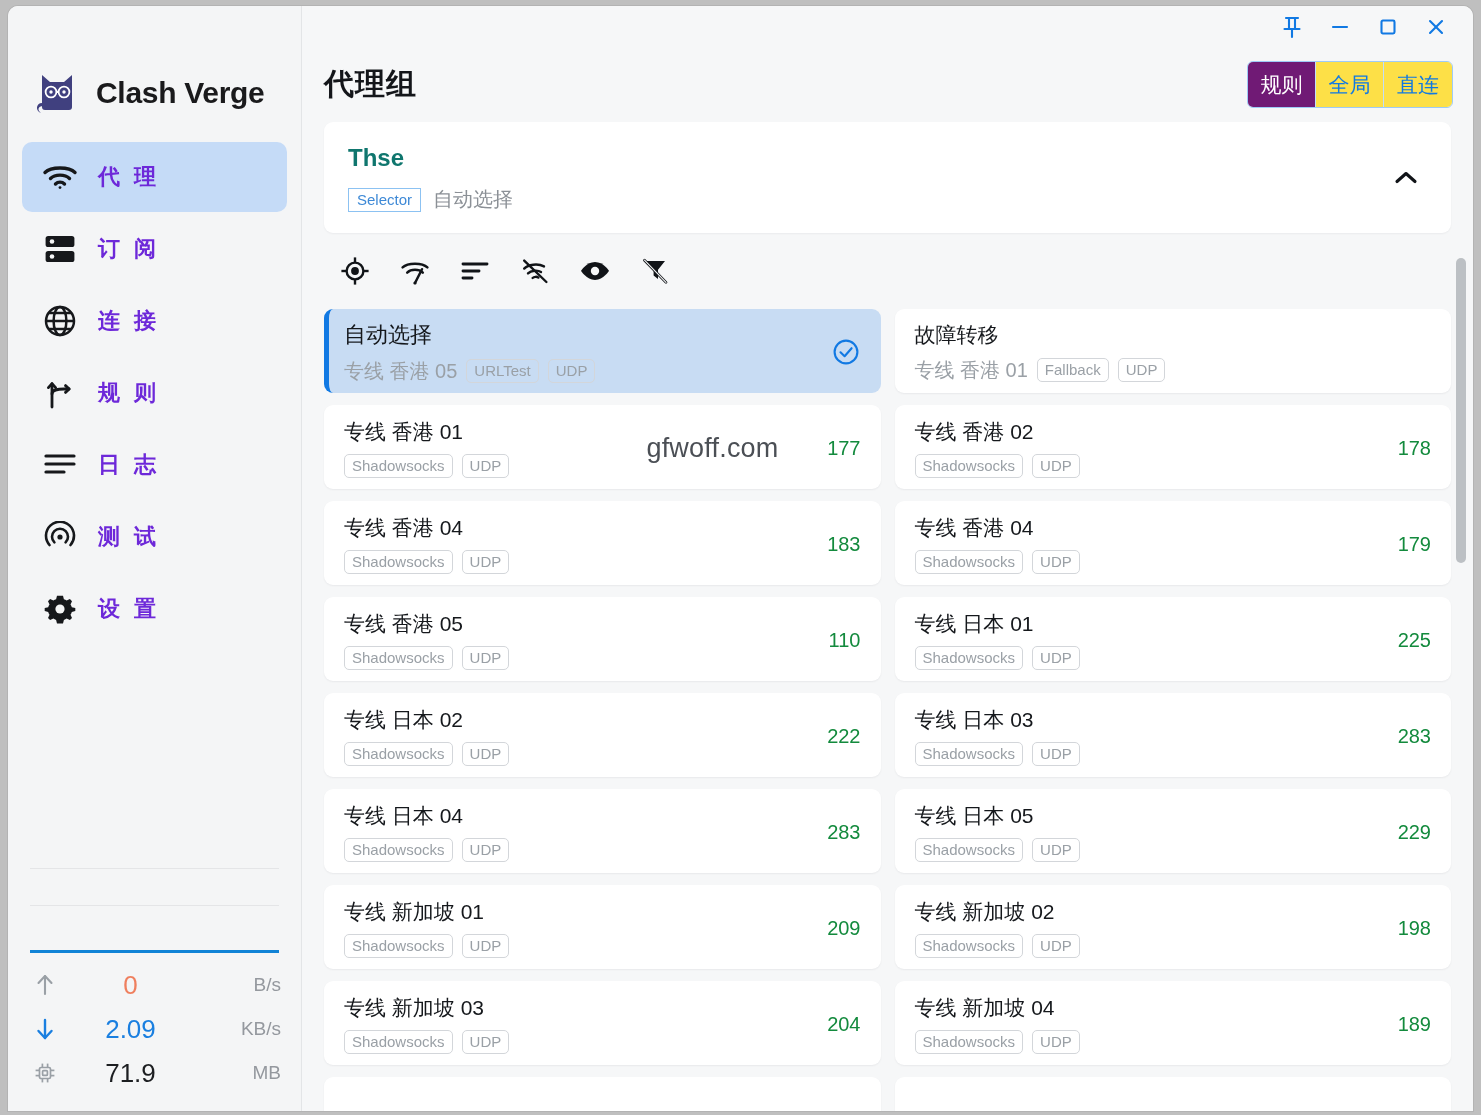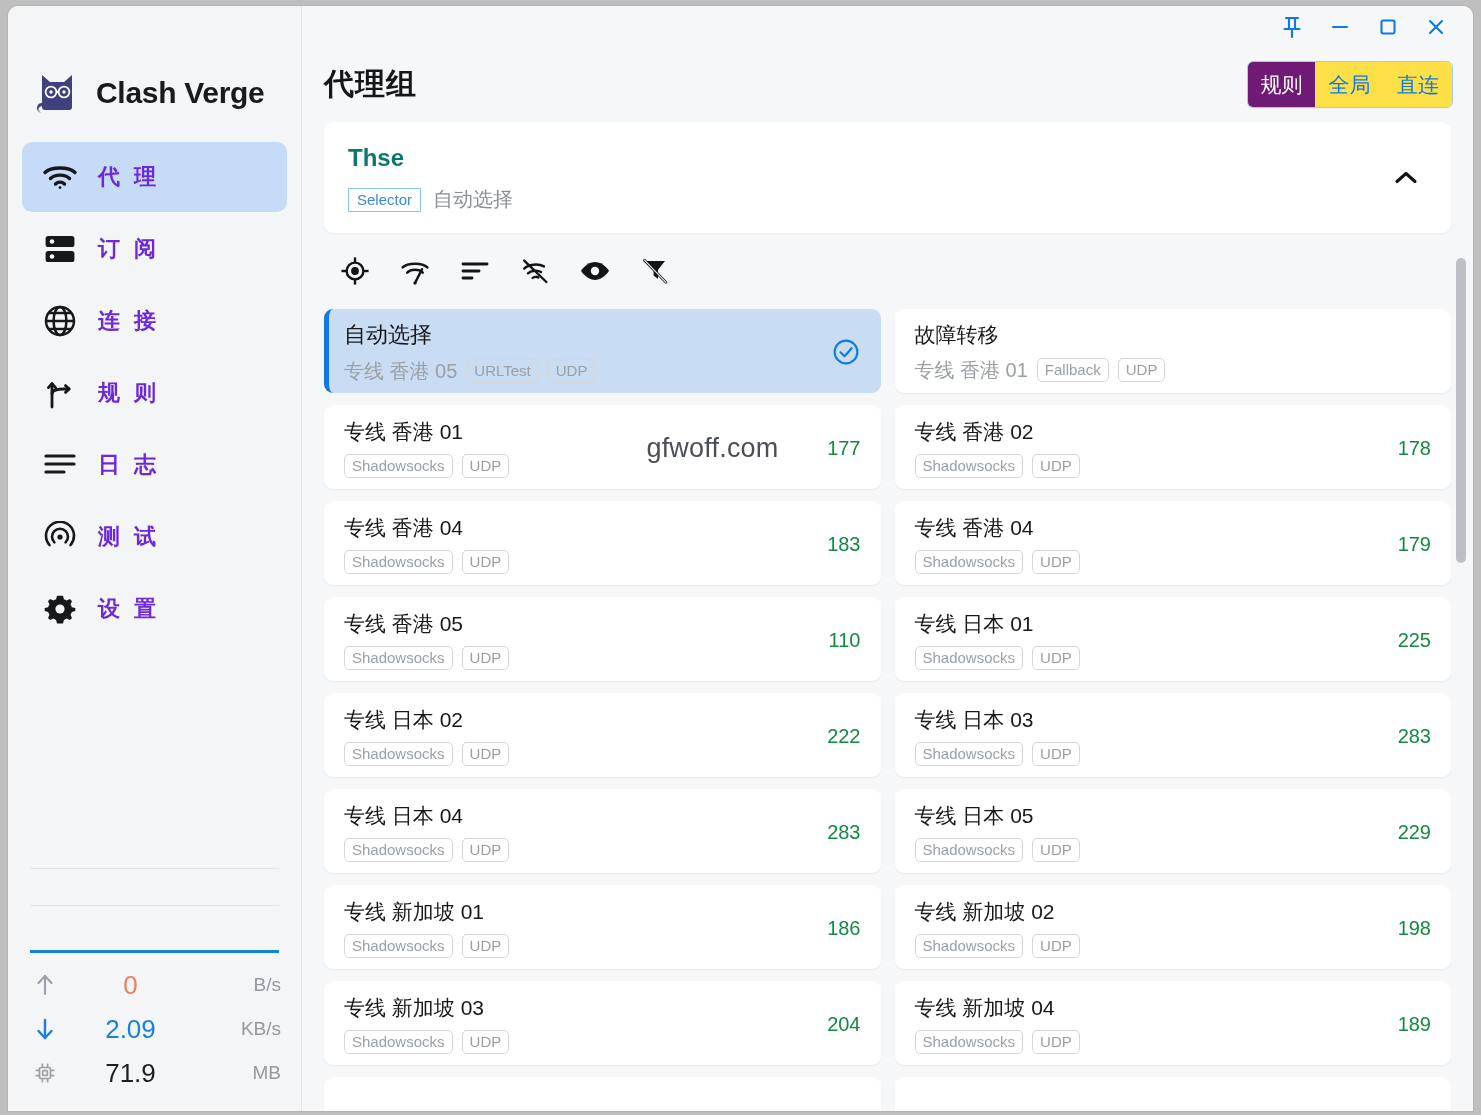--- a/index.html
+++ b/index.html
@@ -720,21 +720,21 @@
           </div>
           <div class="pcard">
             <div class="pcard-left">
               <div class="pcard-title">专线 新加坡 01</div>
               <div class="pcard-meta">
                 <span class="tag">Shadowsocks</span>
                 <span class="tag">UDP</span>
               </div>
             </div>
             <div class="pcard-right">
-              <span class="delay">186</span>
+              <span class="delay">209</span>
             </div>
           </div>
           <div class="pcard">
             <div class="pcard-left">
               <div class="pcard-title">专线 新加坡 02</div>
               <div class="pcard-meta">
                 <span class="tag">Shadowsocks</span>
                 <span class="tag">UDP</span>
               </div>
             </div>

